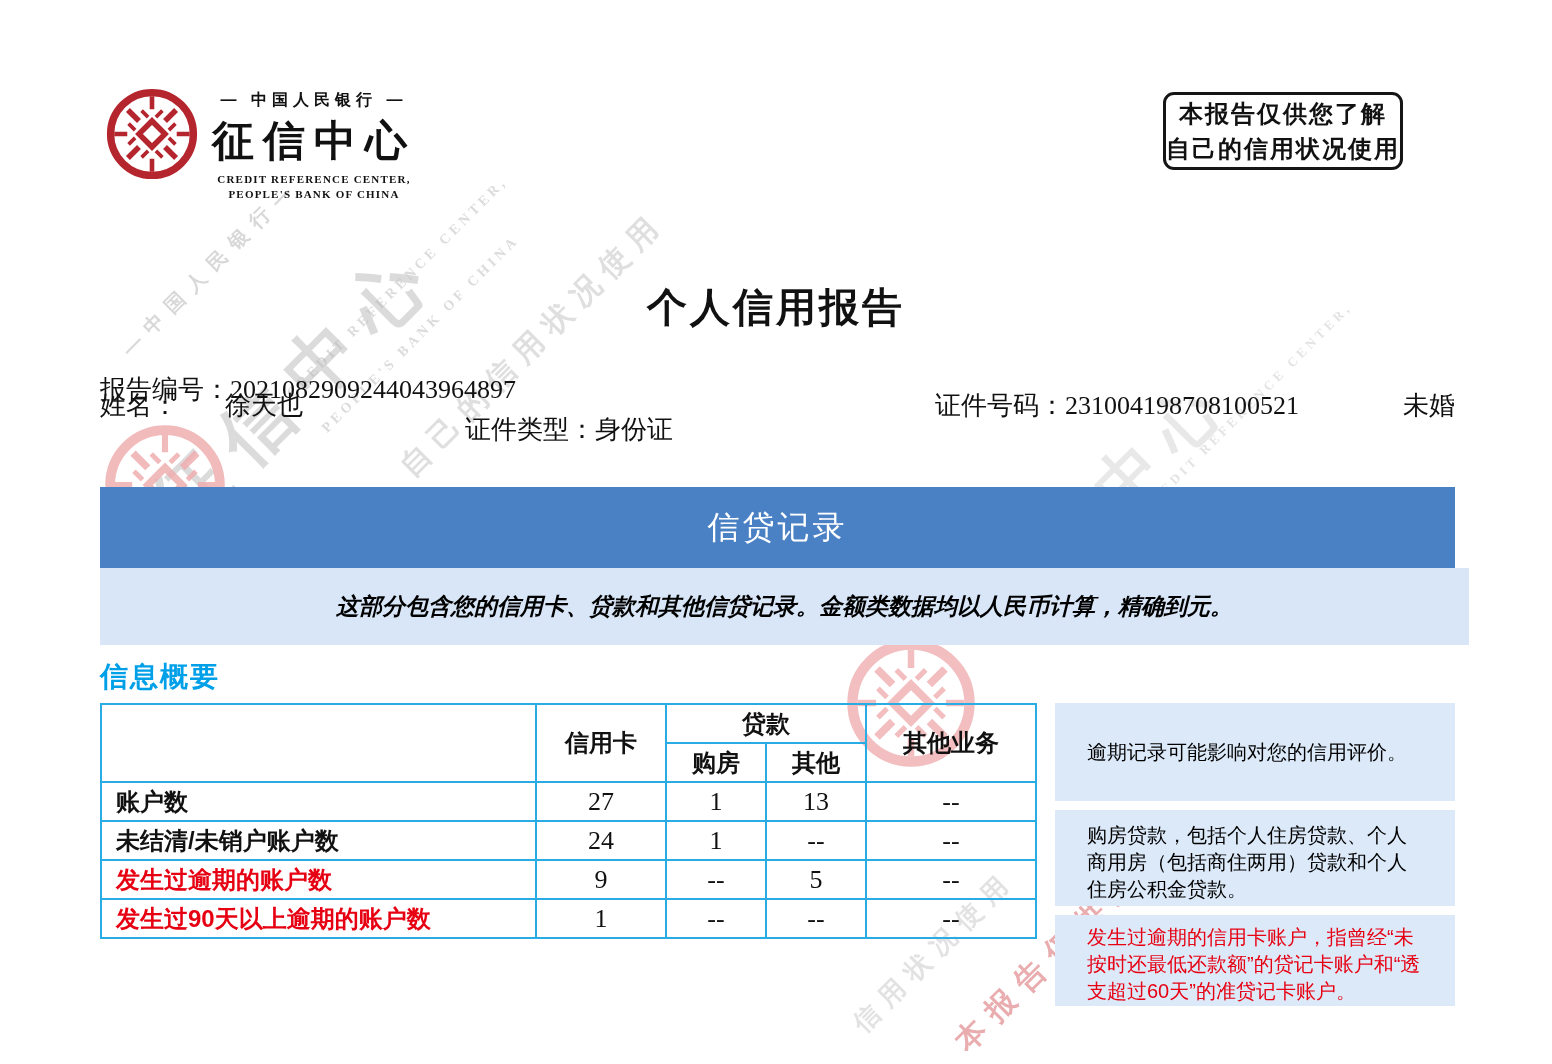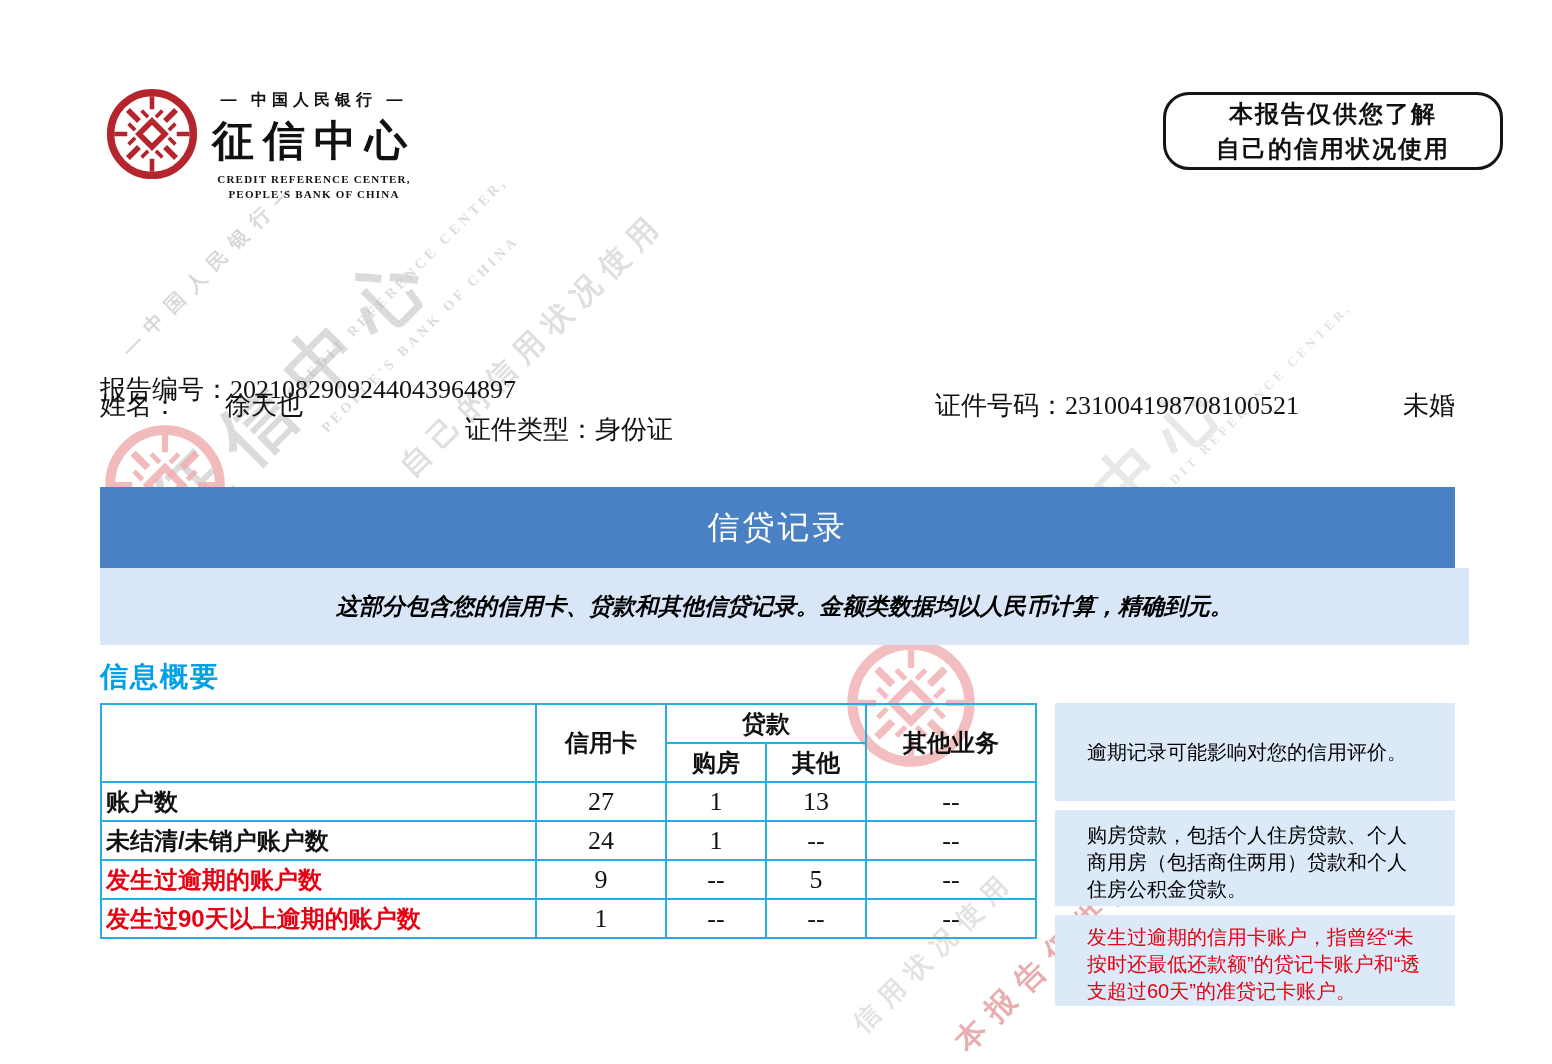--- a/index.html
+++ b/index.html
@@ -44,22 +44,22 @@
 
   .logo { position:absolute; left:106px; top:88px; display:flex; gap:14px; }
   .emblem { width:92px; height:92px; color:var(--seal-red); }
   .logo-text { text-align:center; padding-top:2px; }
   .logo-bank { font-size:16px; font-weight:bold; letter-spacing:5px; }
   .logo-center { font-size:42px; font-weight:bold; letter-spacing:9px; margin-top:2px; }
   .logo-en { font-size:11px; font-weight:bold; letter-spacing:1.2px; line-height:1.35;
              font-family:"Liberation Serif",serif; margin-top:3px; }
 
   .notice-box {
-    position:absolute; left:1163px; top:92px; width:340px; height:78px;
-    border:3px solid #151515; border-radius:26px;
+    position:absolute; left:1163px; top:92px; width:240px; height:78px;
+    border:3px solid #151515; border-radius:11px;
     display:flex; flex-direction:column; align-items:center; justify-content:center;
     font-size:24px; font-weight:bold; letter-spacing:2px; line-height:35px; text-align:center;
   }
 
   .doc-title {
     position:absolute; left:0; top:280px; width:100%;
     text-align:center; font-size:40px; font-weight:bold; letter-spacing:3px;
   }
 
   .info-line { position:absolute; left:100px; right:97px; font-size:26px; font-weight:normal; height:34px; }
@@ -91,21 +91,21 @@
   .summary-table {
     position:absolute; left:100px; top:703px; width:935px;
     border-collapse:collapse; table-layout:fixed; background:transparent;
   }
   .summary-table th, .summary-table td {
     border:2px solid var(--table-border-cyan); height:39px; vertical-align:middle;
     background:transparent;
     margin-left:38px;
   }
   .summary-table th { font-size:24px; font-weight:bold; text-align:center; }
-  .t-label { font-size:24px; font-weight:bold; text-align:left; padding-left:4px; }
+  .t-label { font-size:24px; font-weight:bold; text-align:left; padding-left:14px; }
   .t-val { font-size:26px; text-align:center; font-family:"Liberation Serif","DejaVu Serif",serif; }
   .red { color:var(--alert-red); }
 
   .notes { position:absolute; left:1055px; top:703px; width:400px; }
   .note {
     position:absolute; left:0; width:400px; background:var(--note-light-blue);
     padding:12px 32px; font-size:20px; line-height:27px; color:#000; overflow:hidden;
   }
   .note1 { top:0; height:98px; display:flex; align-items:center; }
   .note2 { top:107px; height:96px; }
@@ -162,20 +162,21 @@
           <div>PEOPLE'S BANK OF CHINA</div>
         </div>
       </div>
     </div>
 
     <div class="notice-box">
       <div>本报告仅供您了解</div>
       <div>自己的信用状况使用</div>
     </div>
 
+    <div class="doc-title">个人信用报告</div>
 
     <div class="info-line info-line1">
       <span>
         <span>报告编号：</span><span class="num">2021082909244043964897</span>
       </span>
     </div>
 
     <div class="info-line info-line2">
       <span>姓名：</span>
       <span class="pos-name">徐天也</span>

